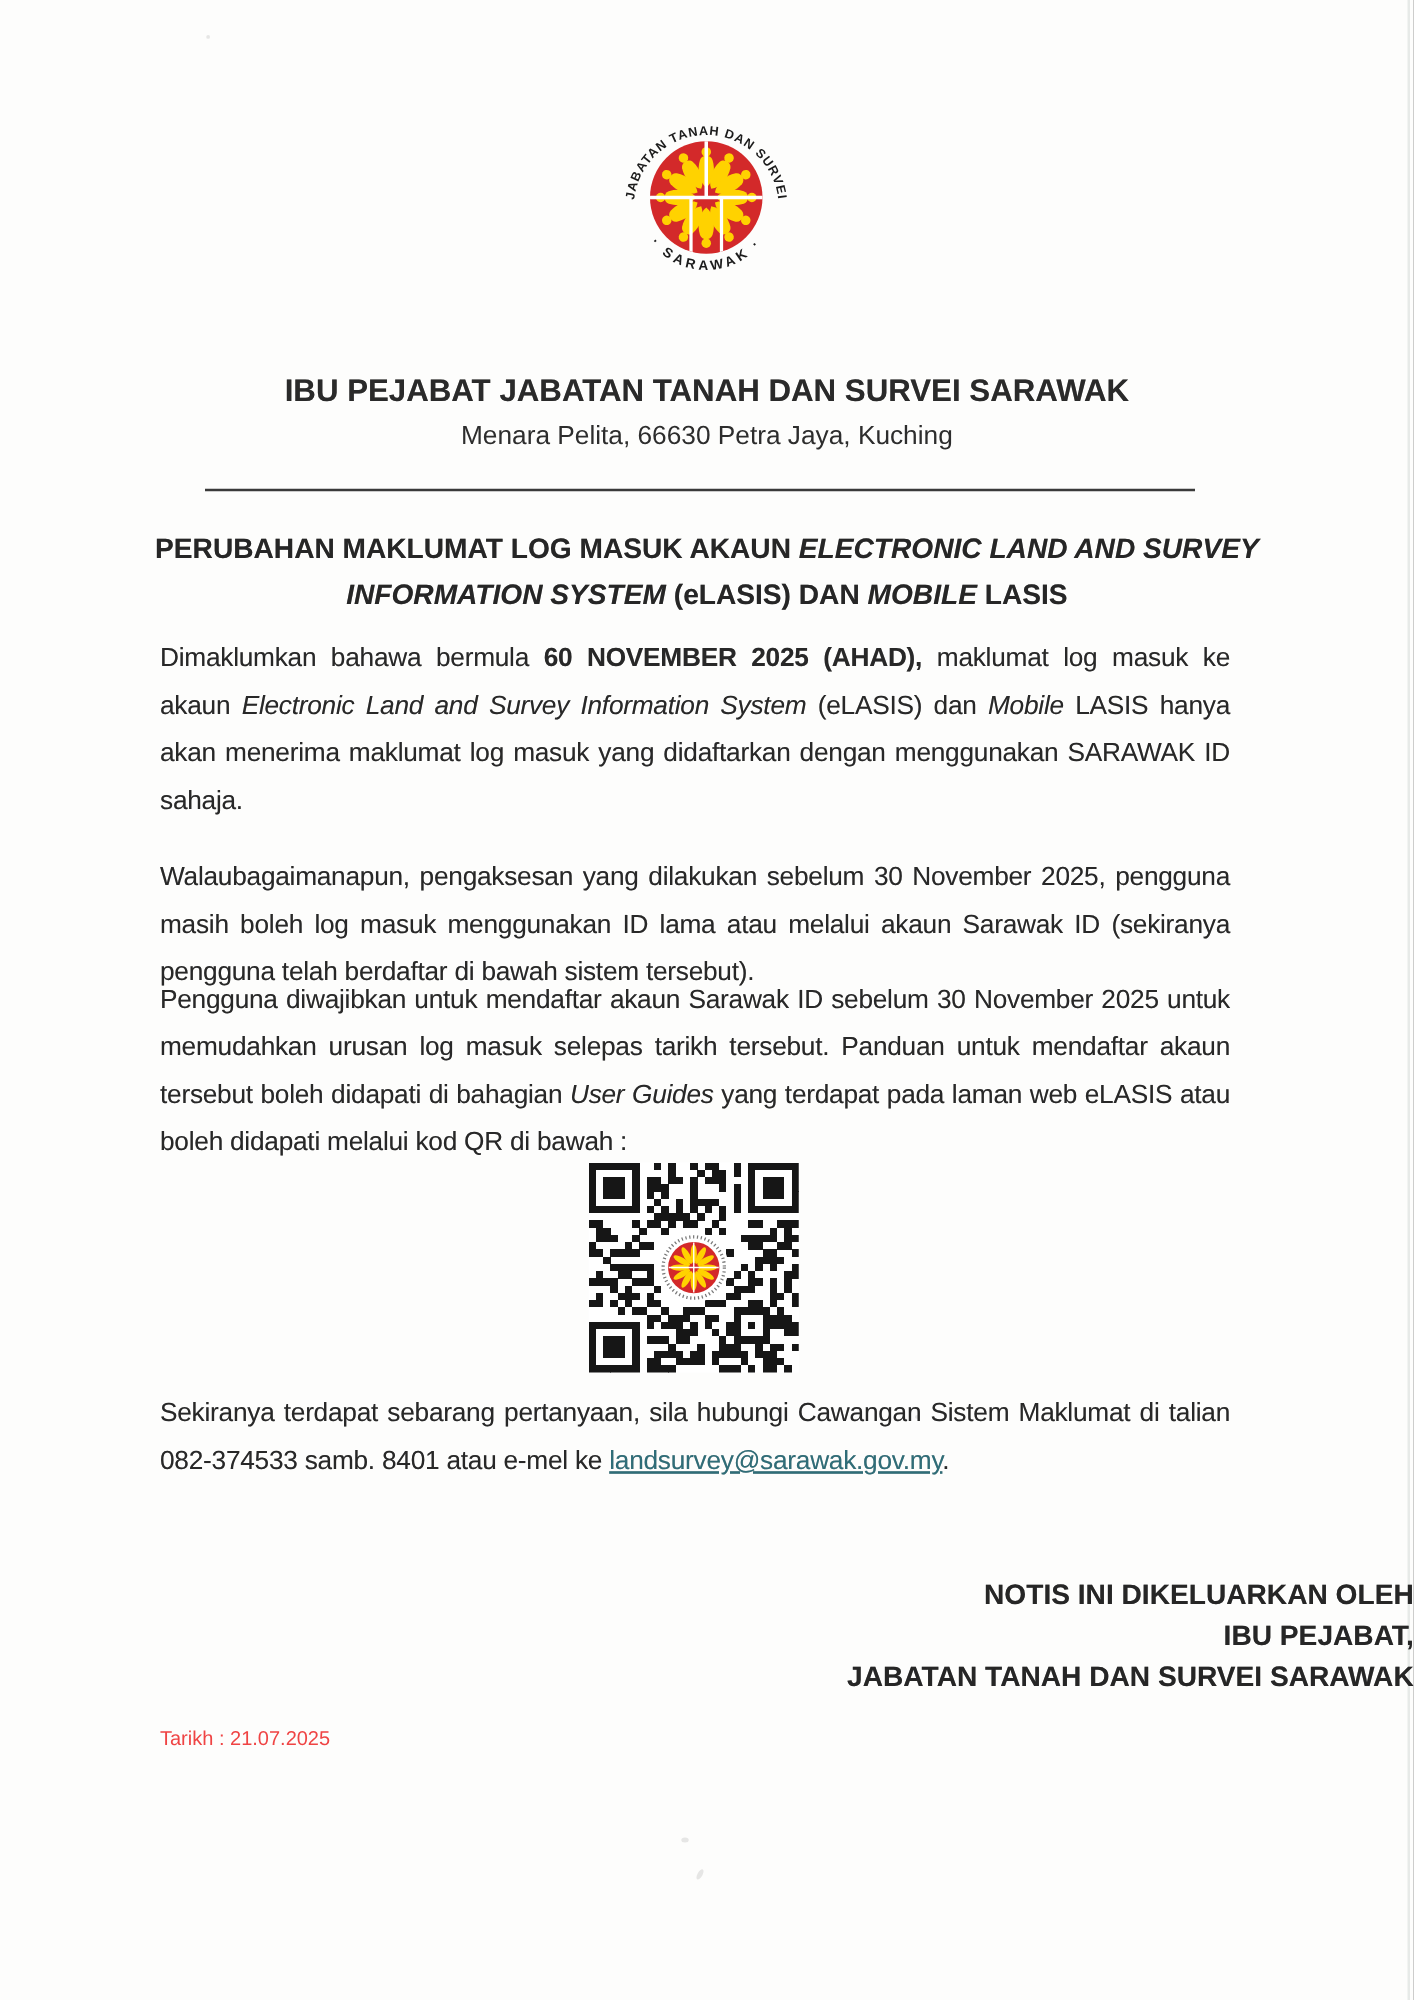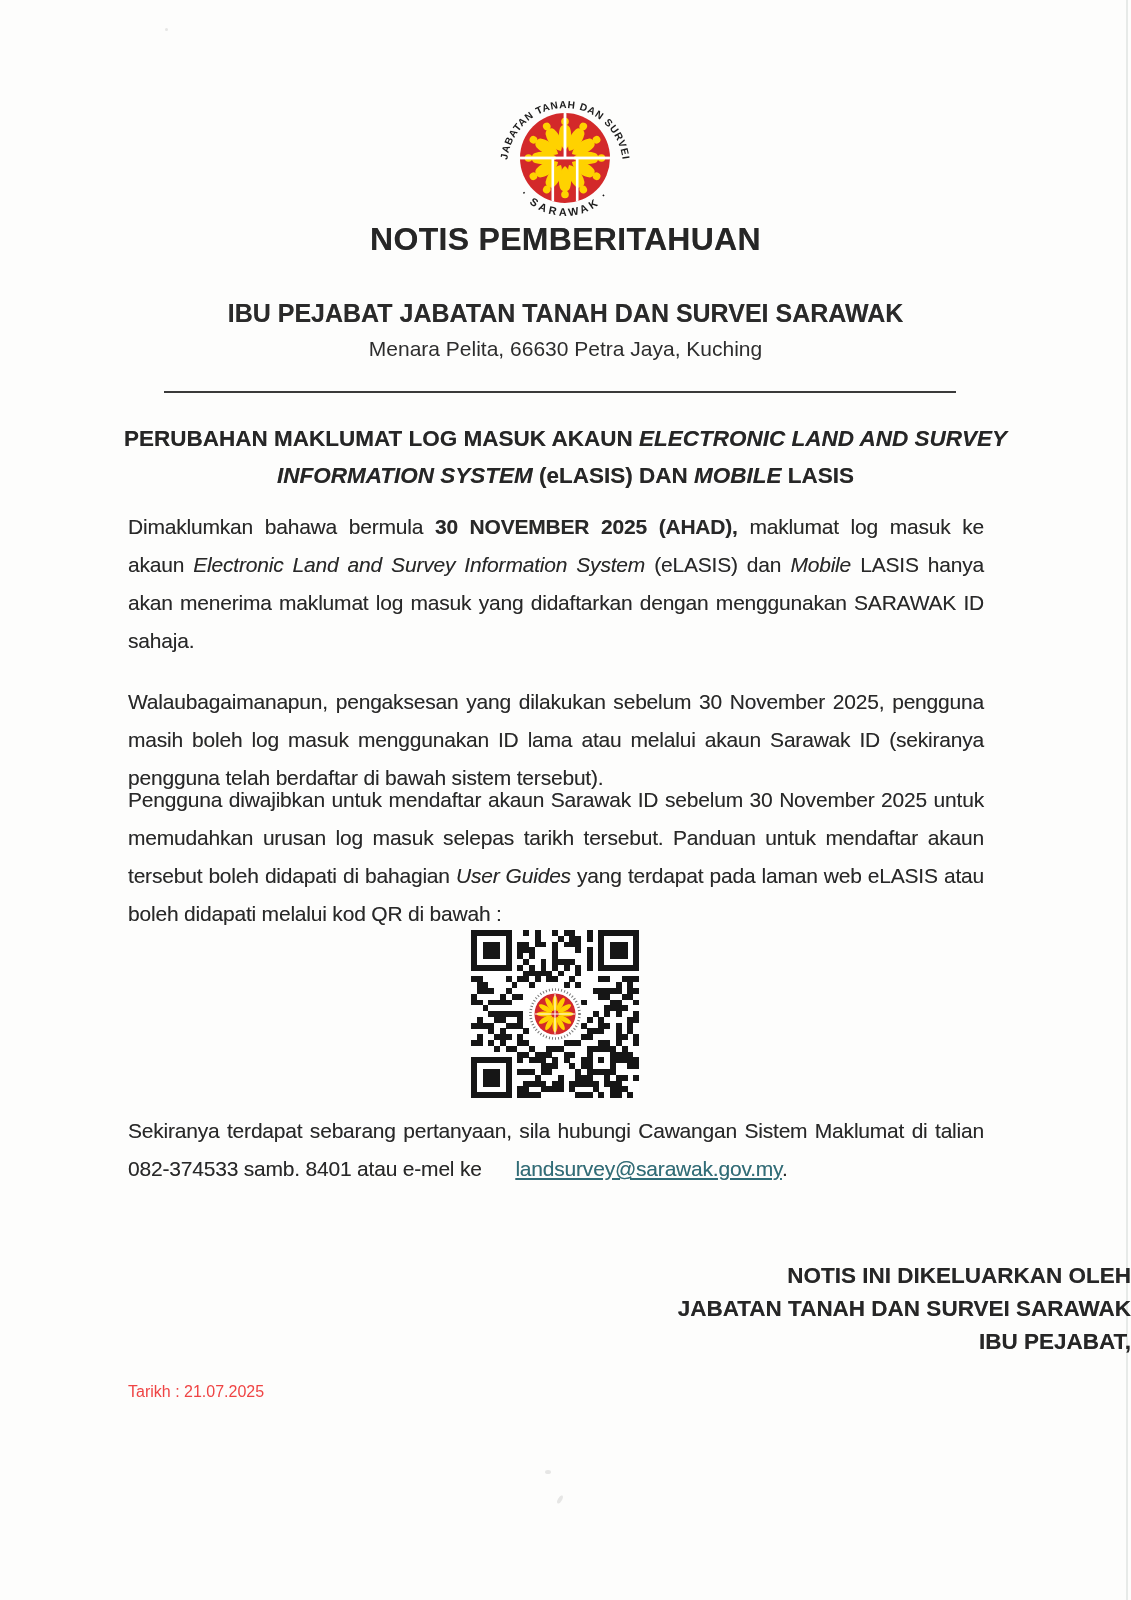--- a/index.html
+++ b/index.html
@@ -53,21 +53,21 @@
   }
   .p1{top:508px;}
   .p2{top:663px;margin-top:20px;}
   .p3{top:781px;}
   .p4{top:1112px;}
   .closing{top:1218px;text-align:left;}
   .bold{font-weight:bold;}
   .ital{font-style:italic;}
   .bold-ital{font-weight:bold;font-style:italic;}
   .email-link{
-    color:#2f6d78;text-decoration:underline;cursor:pointer;margin-left:28px;
+    color:#2f6d78;text-decoration:underline;cursor:pointer;
   }
   .qr-wrap{
     position:absolute;top:930px;left:471px;width:168px;height:168px;
     background:#fff;
   }
   .qr-wrap svg.qr{position:absolute;inset:0;width:168px;height:168px;}
   .qr-logo{position:absolute;left:55px;top:55px;width:58px;height:58px;}
 
   .issuer-block{
     position:absolute;top:1259px;left:0;width:100%;
@@ -130,31 +130,30 @@
       </g>
       <text class="arc-text" font-size="10.2" letter-spacing="0.8">
         <textPath href="#arcTop" startOffset="50%" text-anchor="middle">JABATAN TANAH DAN SURVEI</textPath>
       </text>
       <text class="arc-text" font-size="11" letter-spacing="3">
         <textPath href="#arcBot" startOffset="50%" text-anchor="middle">· SARAWAK ·</textPath>
       </text>
     </svg>
   </div>
 
-  <div class="notice-title">NOTIS PEMBERITAHUAN</div>
   <div class="org-name">IBU PEJABAT JABATAN TANAH DAN SURVEI SARAWAK</div>
   <div class="org-address">Menara Pelita, 66630 Petra Jaya, Kuching</div>
   <div class="divider-rule"></div>
 
   <div class="subject-heading">
     <span>PERUBAHAN MAKLUMAT LOG MASUK AKAUN </span><span class="bold-ital">ELECTRONIC LAND AND SURVEY INFORMATION SYSTEM</span><span> (eLASIS) DAN </span><span class="bold-ital">MOBILE</span><span> LASIS</span>
   </div>
 
   <div class="para p1">
-    <span>Dimaklumkan bahawa bermula </span><span class="bold">30 NOVEMBER 2025 (AHAD),</span><span> maklumat log masuk ke akaun </span><span class="ital">Electronic Land and Survey Information System</span><span> (eLASIS) dan </span><span class="ital">Mobile</span><span> LASIS hanya akan menerima maklumat log masuk yang didaftarkan dengan menggunakan SARAWAK ID sahaja.</span>
+    <span>Dimaklumkan bahawa bermula </span><span class="bold">60 NOVEMBER 2025 (AHAD),</span><span> maklumat log masuk ke akaun </span><span class="ital">Electronic Land and Survey Information System</span><span> (eLASIS) dan </span><span class="ital">Mobile</span><span> LASIS hanya akan menerima maklumat log masuk yang didaftarkan dengan menggunakan SARAWAK ID sahaja.</span>
   </div>
 
   <div class="para p2">Walaubagaimanapun, pengaksesan yang dilakukan sebelum 30 November 2025, pengguna masih boleh log masuk menggunakan ID lama atau melalui akaun Sarawak ID (sekiranya pengguna telah berdaftar di bawah sistem tersebut).</div>
 
   <div class="para p3">
     <span>Pengguna diwajibkan untuk mendaftar akaun Sarawak ID sebelum 30 November 2025 untuk memudahkan urusan log masuk selepas tarikh tersebut. Panduan untuk mendaftar akaun tersebut boleh didapati di bahagian </span><span class="ital">User Guides</span><span> yang terdapat pada laman web eLASIS atau boleh didapati melalui kod QR di bawah :</span>
   </div>
 
   <div class="qr-wrap">
     <svg class="qr" id="qr-svg" viewBox="0 0 29 29" shape-rendering="crispEdges">
@@ -558,19 +557,19 @@
     </div>
   </div>
 
   <div class="para p4">
     <span>Sekiranya terdapat sebarang pertanyaan, sila hubungi Cawangan Sistem Maklumat di talian 082-374533 samb. 8401 atau e-mel ke </span><a class="email-link">landsurvey@sarawak.gov.my</a><span>.</span>
   </div>
 
 
   <div class="issuer-block">
     <div>NOTIS INI DIKELUARKAN OLEH</div>
+    <div>IBU PEJABAT,</div>
     <div>JABATAN TANAH DAN SURVEI SARAWAK</div>
-    <div>IBU PEJABAT,</div>
   </div>
 
   <div class="date-line">Tarikh : 21.07.2025</div>
 
 </div>
 
 </body></html>

